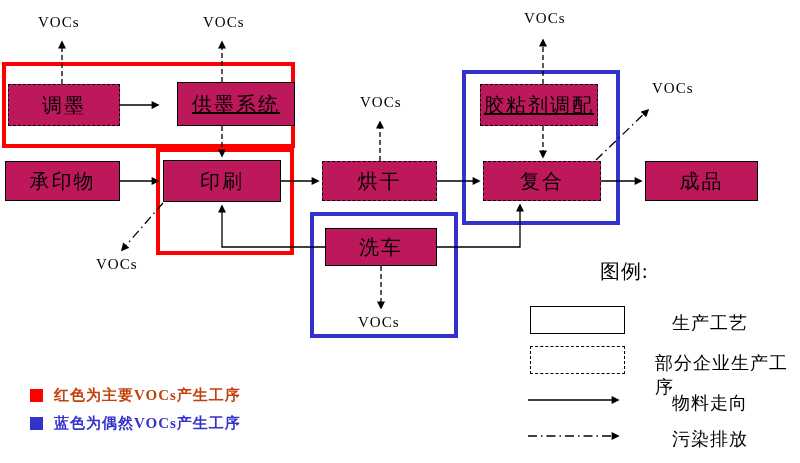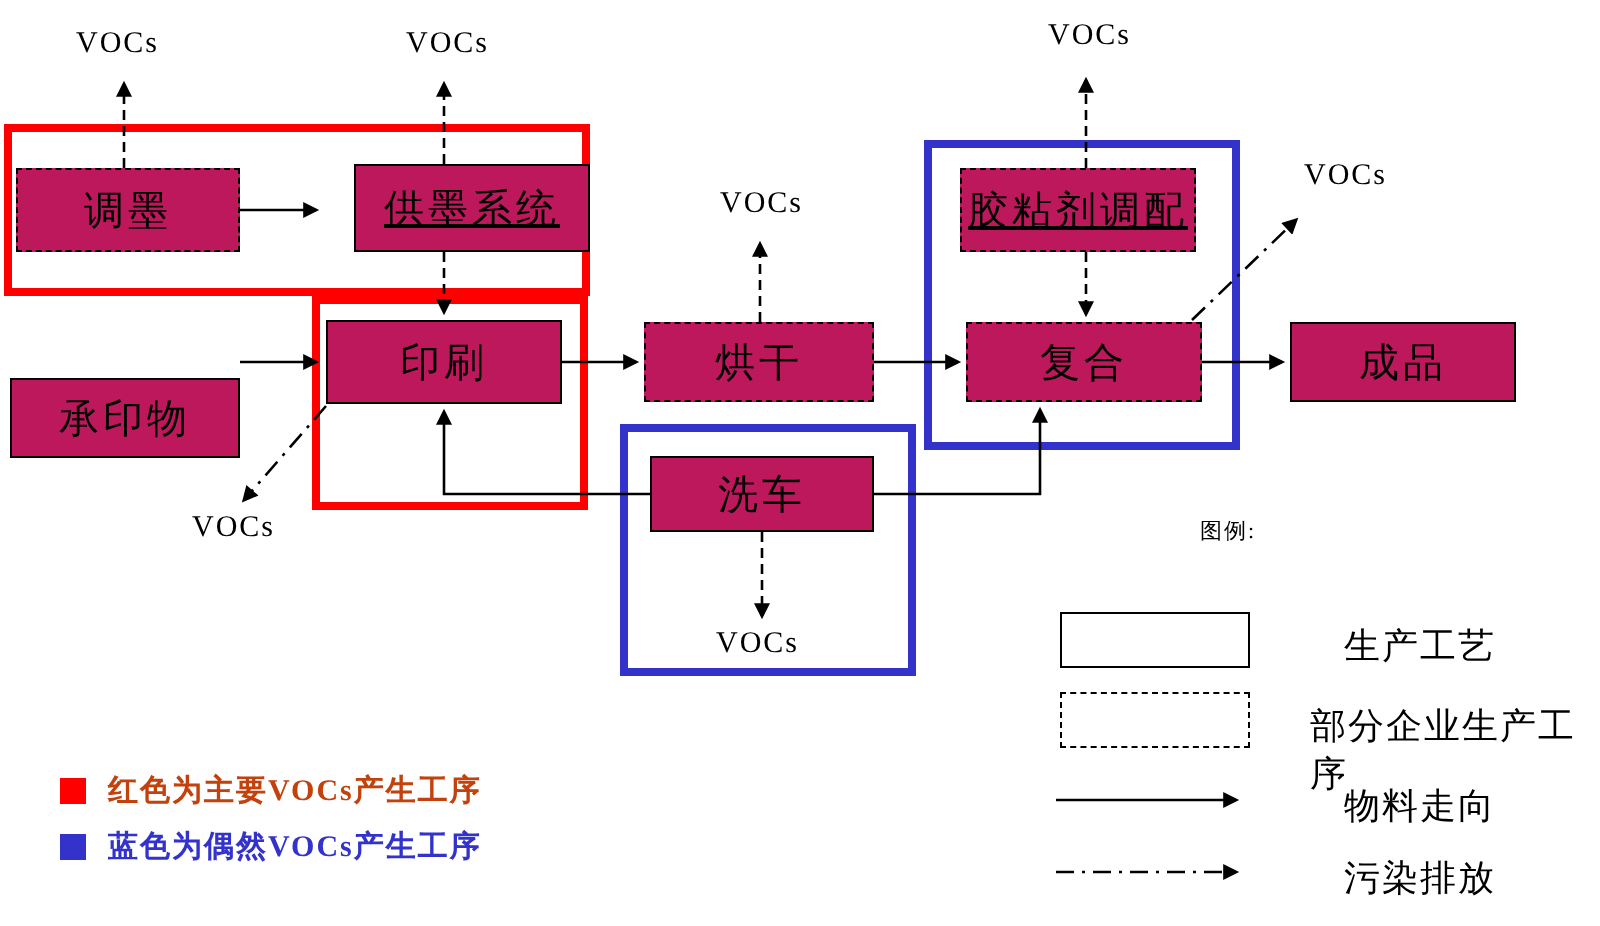--- a/index.html
+++ b/index.html
@@ -9,21 +9,21 @@
        border:1px solid #000;background:#be185d;font-size:20px;letter-spacing:2px;box-sizing:border-box;}
   .box.dashed{border-style:dashed;}
   .hl{position:absolute;border:4px solid #000;box-sizing:border-box;background:transparent;}
   .hl.red{border-color:#ff0000;}
   .hl.blue{border-color:#3333cc;}
   .vocs{position:absolute;font-size:15px;letter-spacing:1px;}
   svg.arrows{position:absolute;left:0;top:0;}
   .arrows line,.arrows polyline{stroke:#000;stroke-width:1.3;fill:none;}
   .arrows .dashed{stroke-dasharray:5 3;}
   .arrows .dashdot{stroke-dasharray:9 4 1.5 4;}
-  .legend-title{position:absolute;font-size:11px;letter-spacing:1px;}
+  .legend-title{position:absolute;font-size:20px;letter-spacing:1px;}
   .legend-box{position:absolute;width:95px;height:28px;border:1px solid #000;background:#fff;box-sizing:border-box;}
   .legend-box.dashed{border-style:dashed;}
   .legend-label{position:absolute;font-size:18px;letter-spacing:1px;}
   .swatch{position:absolute;width:13px;height:13px;}
   .note{position:absolute;font-size:15px;font-weight:bold;letter-spacing:1px;}
   .note.red{color:#c2410c;}
   .note.blue{color:#3333cc;}
 </style>
 </head>
 <body>
@@ -56,21 +56,21 @@
     <line class="dashdot" x1="163" y1="203" x2="122" y2="250" marker-end="url(#ah)"></line>
     <polyline points="325,247 222,247 222,206" marker-end="url(#ah)"></polyline>
     <polyline points="437,247 520,247 520,205" marker-end="url(#ah)"></polyline>
     <line class="dashed" x1="381" y1="266" x2="381" y2="308" marker-end="url(#ah)"></line>
     <line x1="528" y1="400" x2="618" y2="400" marker-end="url(#ah)"></line>
     <line class="dashdot" x1="528" y1="436" x2="618" y2="436" marker-end="url(#ah)"></line>
   </svg>
 
   <div class="box dashed" style="left:8px;top:84px;width:112px;height:42px;">调墨</div>
   <div class="box" style="left:177px;top:82px;width:118px;height:44px;text-decoration:underline;">供墨系统</div>
-  <div class="box" style="left:5px;top:161px;width:115px;height:40px;margin-top:28px;">承印物</div>
+  <div class="box" style="left:5px;top:161px;width:115px;height:40px;">承印物</div>
   <div class="box" style="left:163px;top:160px;width:118px;height:42px;">印刷</div>
   <div class="box dashed" style="left:322px;top:161px;width:115px;height:40px;">烘干</div>
   <div class="box" style="left:325px;top:228px;width:112px;height:38px;">洗车</div>
   <div class="box dashed" style="left:480px;top:84px;width:118px;height:42px;text-decoration:underline;">胶粘剂调配</div>
   <div class="box dashed" style="left:483px;top:161px;width:118px;height:40px;">复合</div>
   <div class="box" style="left:645px;top:161px;width:113px;height:40px;">成品</div>
 
   <div class="vocs" style="left:38px;top:14px;">VOCs</div>
   <div class="vocs" style="left:203px;top:14px;">VOCs</div>
   <div class="vocs" style="left:360px;top:94px;">VOCs</div>

